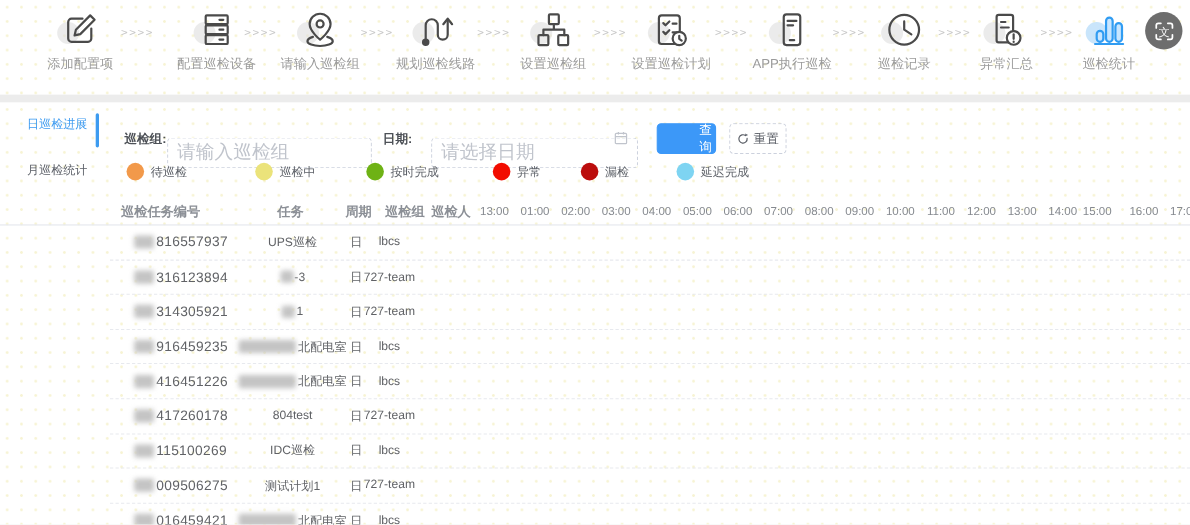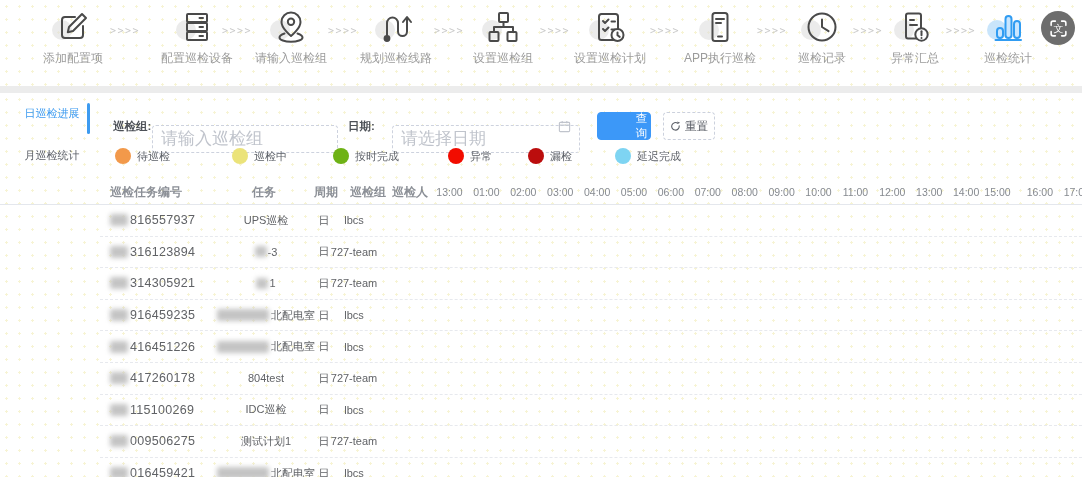--- a/index.html
+++ b/index.html
@@ -42,21 +42,21 @@
   .legend-dot{width:16px;height:16px;border-radius:50%;}
   .legend-txt{font-size:11px;color:#5d6168;}
 
   
   .thead{position:absolute;left:0;right:0;top:88px;height:23px;border-bottom:1px solid #e4e7ed;}
   .th{position:absolute;top:0;height:23px;line-height:23px;font-size:12px;font-weight:700;color:#8b8f96;text-align:center;white-space:nowrap;}
   .th-hour{position:absolute;top:0;height:23px;line-height:23px;width:37px;text-align:center;font-size:10.5px;font-weight:400;color:#85898f;}
   .rows{position:absolute;left:100px;right:0;top:112px;bottom:auto;}
   .trow{position:relative;height:31.6px;border-bottom:1px dashed #e7e9ee;box-sizing:border-box;}
   .cell{position:absolute;top:0;height:100%;display:flex;align-items:center;font-size:11px;color:#606266;white-space:nowrap;}
-  .c-id{left:10px;font-size:12.5px;letter-spacing:.3px;}
+  .c-id{left:22px;font-size:12.5px;letter-spacing:.3px;}
   .c-task{left:110px;width:112px;justify-content:center;}
   .c-cycle{left:214px;width:20px;justify-content:center;}
   .c-group{left:234px;width:40px;justify-content:center;}
   .c-person{left:288px;width:44px;justify-content:center;}
   .redact{display:inline-block;background:#c4c4c4;filter:blur(2.5px);border-radius:2px;}
   .r-id{width:18px;height:12px;margin-right:2px;}
   .r-sm{width:12px;height:11px;margin-right:1px;}
   .r-lg{width:52px;height:12px;margin-right:2px;}
 </style>
 </head>

